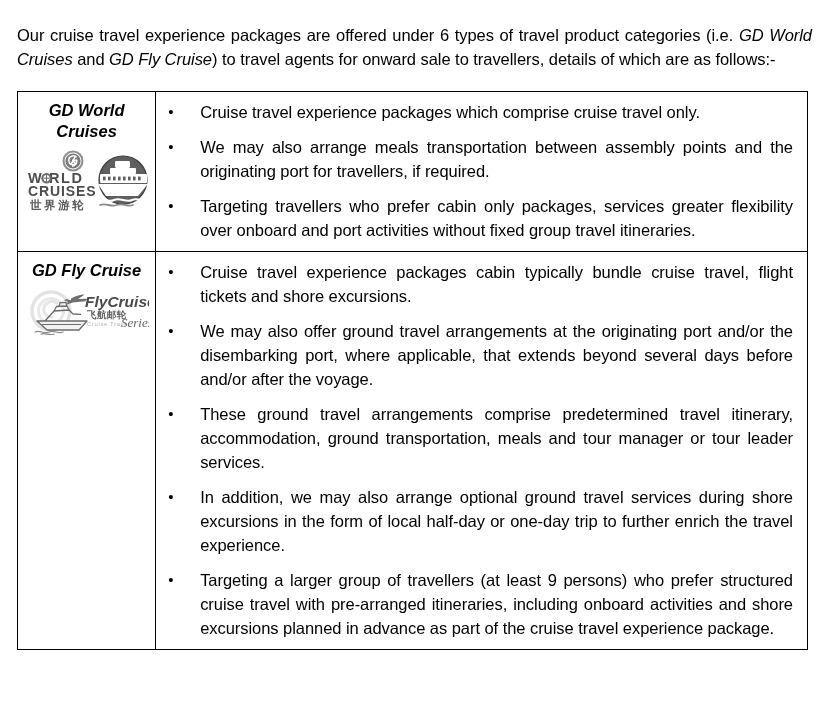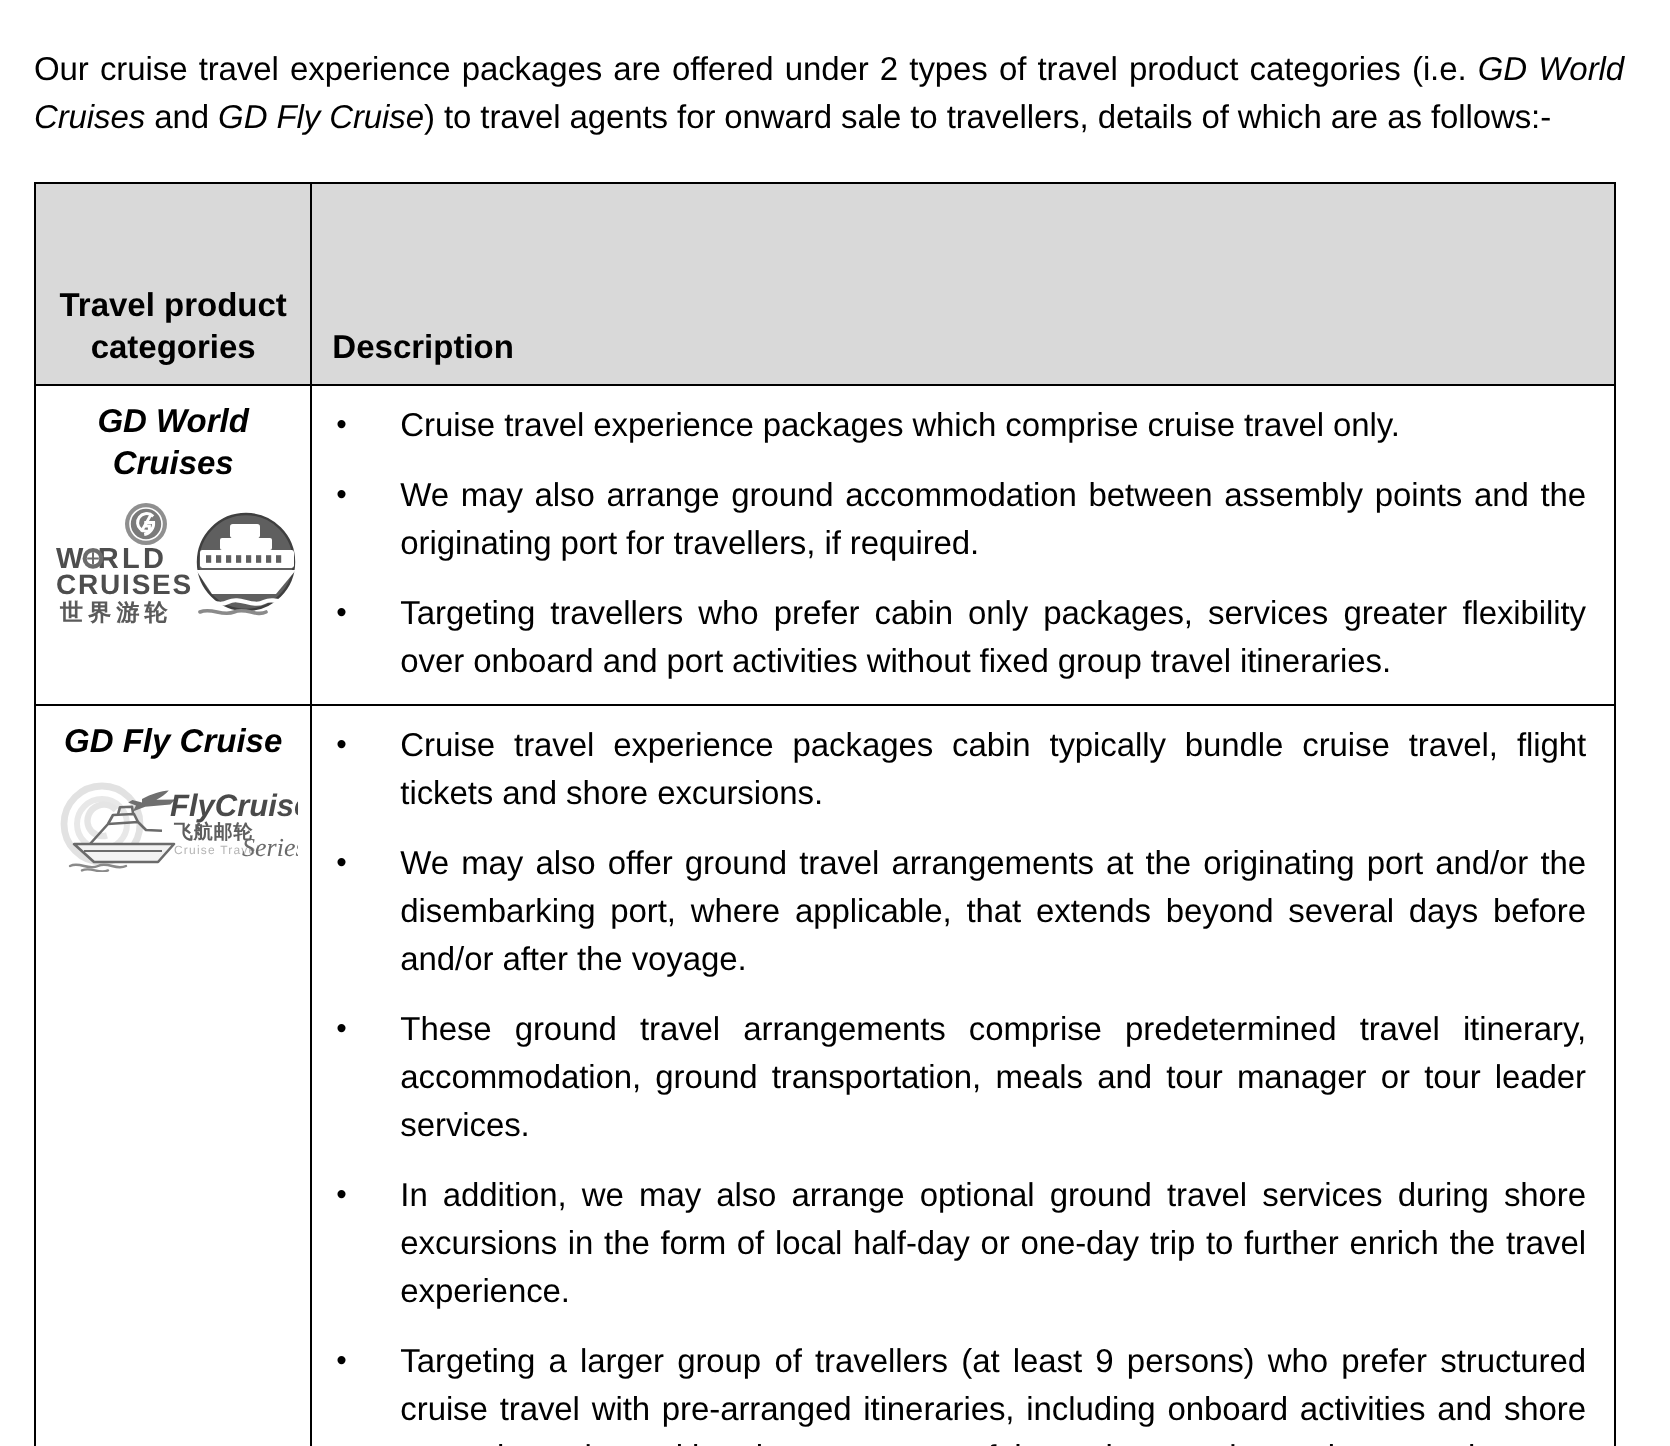--- a/index.html
+++ b/index.html
@@ -120,34 +120,30 @@
   }
   
   ul.bullets li { text-align-last: left; }
 </style>
 </head>
 <body>
 
 <div class="page">
 
   <p class="intro">
-    <span>Our cruise travel experience packages are offered under 2 types of travel product categories (i.e. </span><i>GD World Cruises</i><span> and </span><i>GD Fly Cruise</i><span>) to travel agents for onward sale to travellers, details of which are as follows:-</span>
+    <span>Our cruise travel experience packages are offered under 6 types of travel product categories (i.e. </span><i>GD World Cruises</i><span> and </span><i>GD Fly Cruise</i><span>) to travel agents for onward sale to travellers, details of which are as follows:-</span>
   </p>
 
   <table class="tbl">
     <colgroup>
       <col class="col-cat">
       <col class="col-desc">
     </colgroup>
     <tbody>
 
-      <tr class="hdr">
-        <td class="hdr-cat">Travel product categories</td>
-        <td class="hdr-desc">Description</td>
-      </tr>
 
       <tr>
         <td class="cat-cell">
           <div class="cat-name">GD World Cruises</div>
           <div class="logo-wrap">
             <svg width="122" height="62" viewBox="0 0 122 62" aria-hidden="true">
 
               <g fill="#7d7d7d">
 
                 <circle cx="47" cy="11" r="10.5" fill="#8f8f8f"></circle>
@@ -189,21 +185,21 @@
 
                 <path d="M70 50c6-3 12 3 18 0s12 3 18 0 12 3 17 0" fill="none" stroke="#ffffff" stroke-width="2.1" stroke-linecap="round"></path>
                 <path d="M74 55c6-2.6 11 2.6 17 0s11 2.6 16 0" fill="none" stroke="#8a8a8a" stroke-width="1.8" stroke-linecap="round"></path>
               </g>
             </svg>
           </div>
         </td>
         <td class="desc-cell">
           <ul class="bullets">
             <li><span class="bullet">•</span><span>Cruise travel experience packages which comprise cruise travel only.</span></li>
-            <li><span class="bullet">•</span><span>We may also arrange ground accommodation between assembly points and the originating port for travellers, if required.</span></li>
+            <li><span class="bullet">•</span><span>We may also arrange meals transportation between assembly points and the originating port for travellers, if required.</span></li>
             <li><span class="bullet">•</span><span>Targeting travellers who prefer cabin only packages, services greater flexibility over onboard and port activities without fixed group travel itineraries.</span></li>
           </ul>
         </td>
       </tr>
 
       <tr>
         <td class="cat-cell">
           <div class="cat-name">GD Fly Cruise</div>
           <div class="logo-wrap">
             <svg width="124" height="46" viewBox="0 0 124 46" aria-hidden="true">

